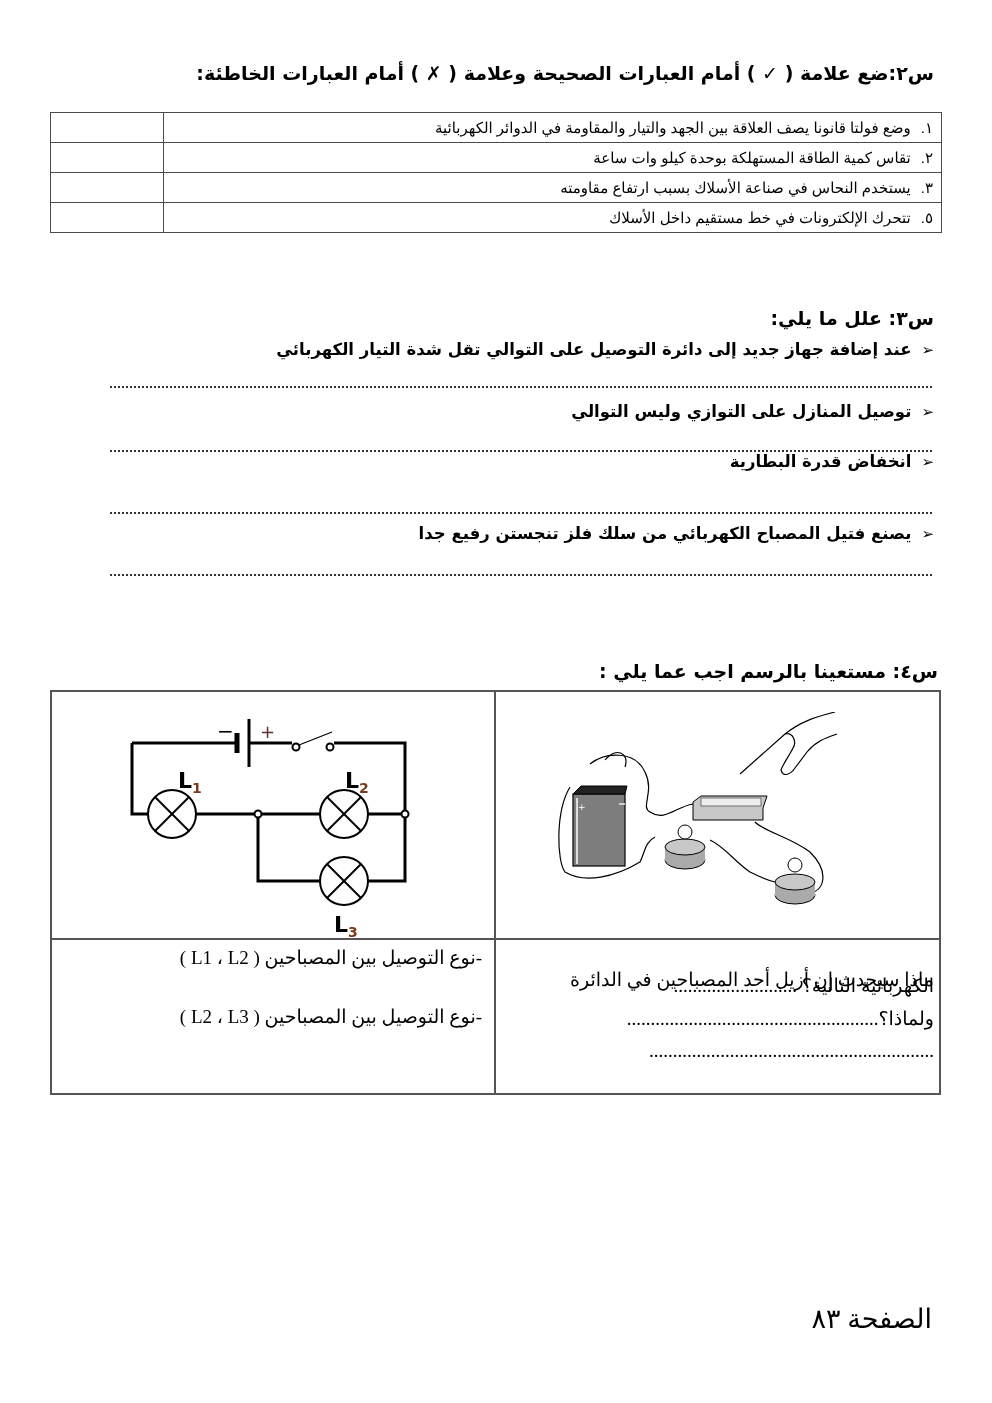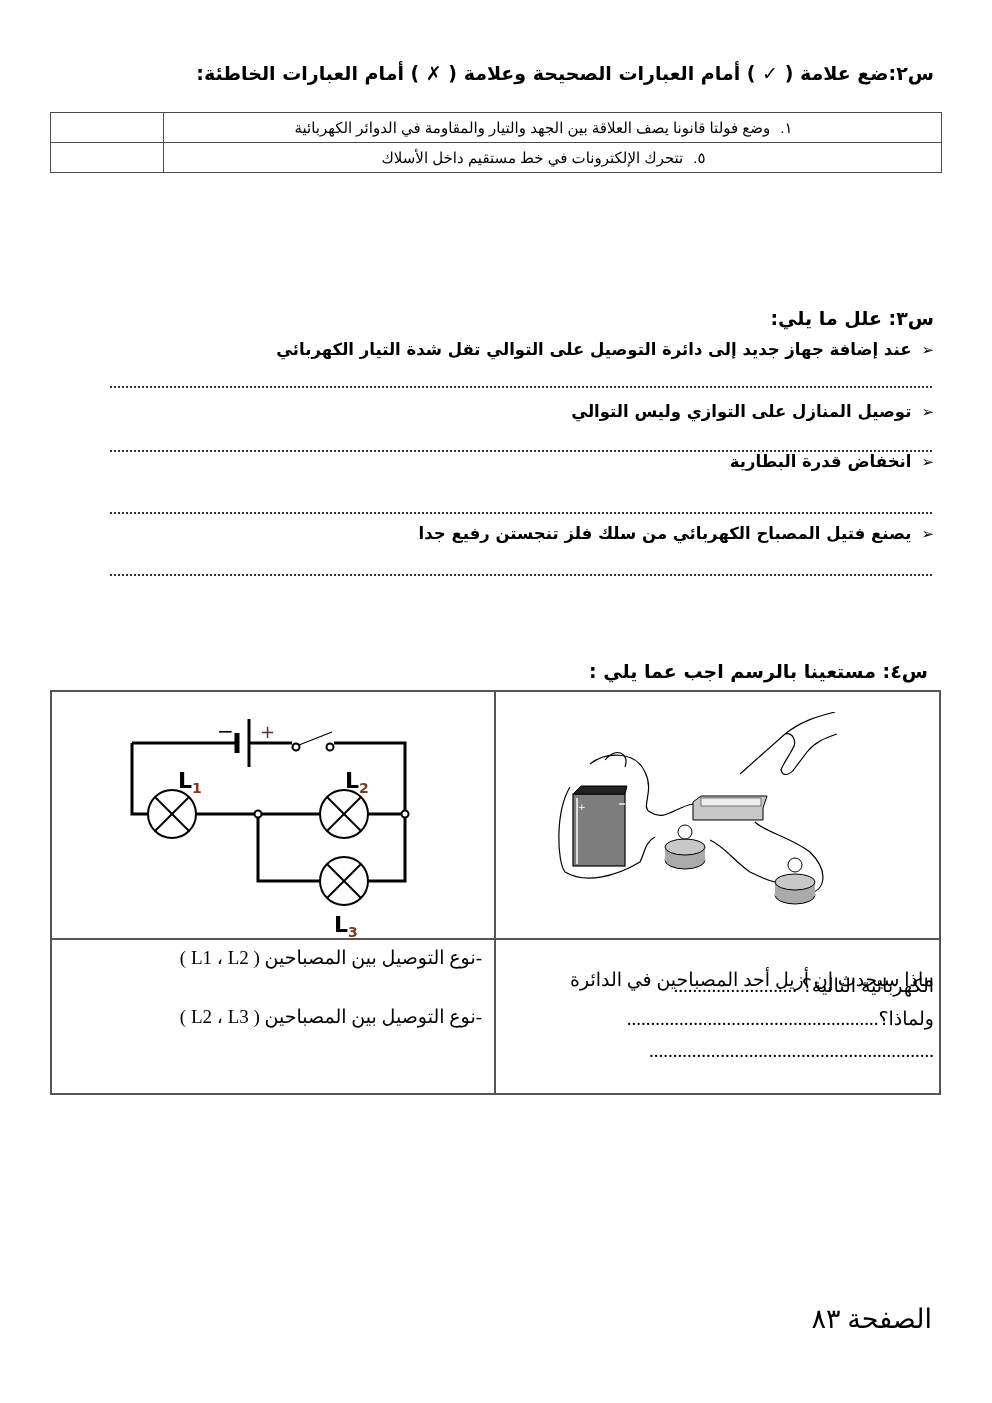--- a/index.html
+++ b/index.html
@@ -7,44 +7,52 @@
          font-family: "DejaVu Sans", sans-serif; color: #000; }
   .abs { position: absolute; }
   .rtl { direction: rtl; }
   .q-title { font-weight: bold; font-size: 19px; white-space: nowrap; margin-left: 36px; }
   #q2-title { right: 58px; top: 62px; }
   
   #q2-table { left: 50px; top: 112px; width: 892px; border-collapse: collapse; direction: rtl; }
   #q2-table td { border: 1.5px solid #4a4a4a; height: 29px; padding: 0; font-size: 15px;
                  font-family: "Liberation Sans", sans-serif; }
   #q2-table td.mark { width: 112px; }
-  #q2-table td.stmt { padding-right: 18px; white-space: nowrap; text-align: center; }
+  #q2-table td.stmt { padding-right: 8px; white-space: nowrap; }
   .num { display: inline-block; margin-left: 10px; }
   
   #q3-title { right: 58px; top: 307px; }
   .reason { right: 58px; font-weight: bold; font-size: 16.5px; white-space: nowrap; }
   .arrow { display: inline-block; margin-left: 10px; font-weight: normal; font-size: 15px; }
   .dots { left: 110px; width: 822px; height: 0; border-bottom: 2px dotted #333; }
   
-  #q4-title { right: 64px; top: 660px; text-align: center; }
+  #q4-title { right: 54px; top: 660px; text-align: center; }
   #q4-box { left: 50px; top: 690px; width: 891px; height: 405px; border: 2px solid #555; box-sizing: border-box; }
   #q4-vline { left: 494px; top: 690px; width: 2px; height: 405px; background: #555; }
   #q4-hline { left: 50px; top: 938px; width: 891px; height: 2px; background: #555; }
   .cell-text { font-family: Liberation Serif, serif; font-size: 19px; white-space: nowrap; }
   #footer-page { right: 60px; top: 1303px; font-size: 27px; font-family: Liberation Serif, serif; }
 </style>
 </head>
 <body>
 
 <div id="q2-title" class="abs rtl q-title">س٢:ضع علامة ( ✓ ) أمام العبارات الصحيحة وعلامة ( ✗ ) أمام العبارات الخاطئة:</div>
 
 <table id="q2-table" class="abs">
   <tbody id="q2-body">
       <tr>
         <td class="stmt"><span class="num">١.</span><span>وضع فولتا قانونا يصف العلاقة بين الجهد والتيار والمقاومة في الدوائر الكهربائية</span></td>
+        <td class="mark"></td>
+      </tr>
+      <tr>
+        <td class="stmt"><span class="num">٢.</span><span>تقاس كمية الطاقة المستهلكة بوحدة كيلو وات ساعة</span></td>
+        <td class="mark"></td>
+      </tr>
+      <tr>
+        <td class="stmt"><span class="num">٣.</span><span>يستخدم النحاس في صناعة الأسلاك بسبب ارتفاع مقاومته</span></td>
         <td class="mark"></td>
       </tr>
       <tr>
         <td class="stmt"><span class="num">٥.</span><span>تتحرك الإلكترونات في خط مستقيم داخل الأسلاك</span></td>
         <td class="mark"></td>
       </tr>
     </tbody>
 </table>
 
 <div id="q3-title" class="abs rtl q-title">س٣: علل ما يلي:</div>

